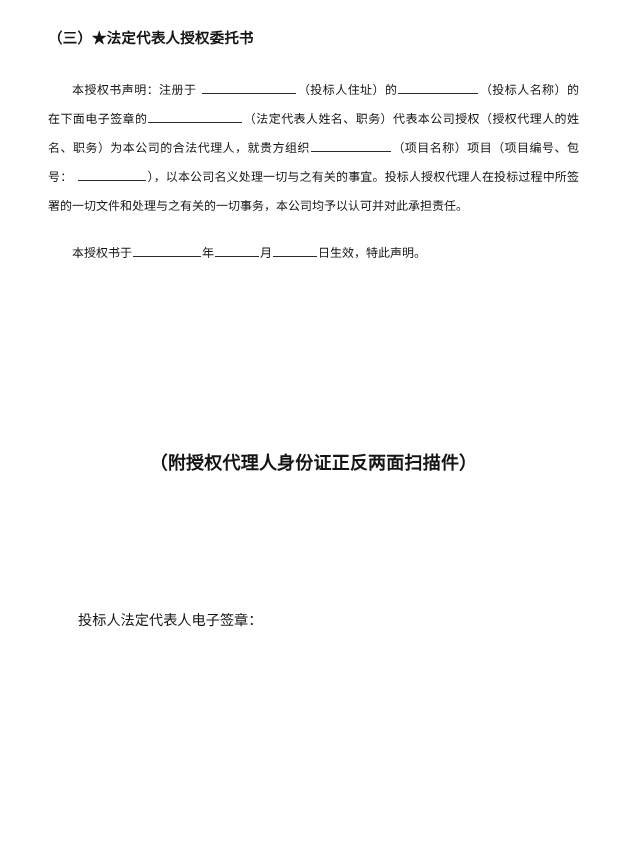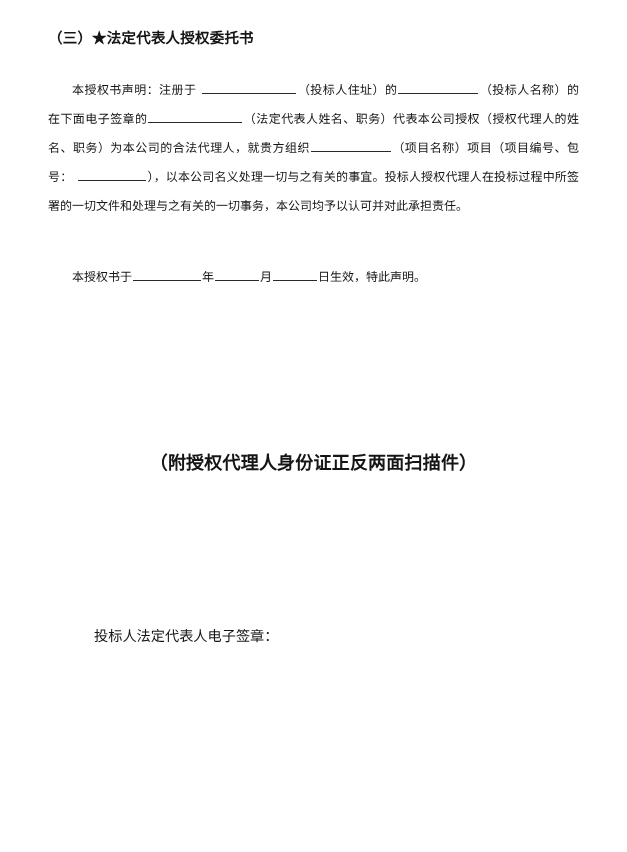--- a/index.html
+++ b/index.html
@@ -41,21 +41,21 @@
     font-size: 12px;
     line-height: 29px;
     text-align: justify;
     text-justify: inter-ideograph;
     margin: 0;
   }
   .para-indent {
     text-indent: 2em;
   }
   .gap-para {
-    margin-top: 42px;
+    margin-top: 18px;
   }
 
   
   .blank {
     display: inline-block;
     border-bottom: 1px solid #2a2a2a;
     vertical-align: baseline;
     height: 1em;
     margin: 0 1px;
   }
@@ -81,21 +81,21 @@
   
   .sign-block {
     position: absolute;
     left: 78px;
     top: 610px;
     width: 480px;
   }
   .sign-line {
     font-size: 14.2px;
     line-height: 20px;
-    margin: 16px;
+    margin: 0;
     white-space: nowrap;
   }
   .sign-gap-1 { margin-top: 40px; }
   .sign-gap-2 { margin-top: 40px; }
   .date-label-spacer { display: inline-block; width: 1.55em; }
 
   
   .page-number {
     position: absolute;
     left: 0;

